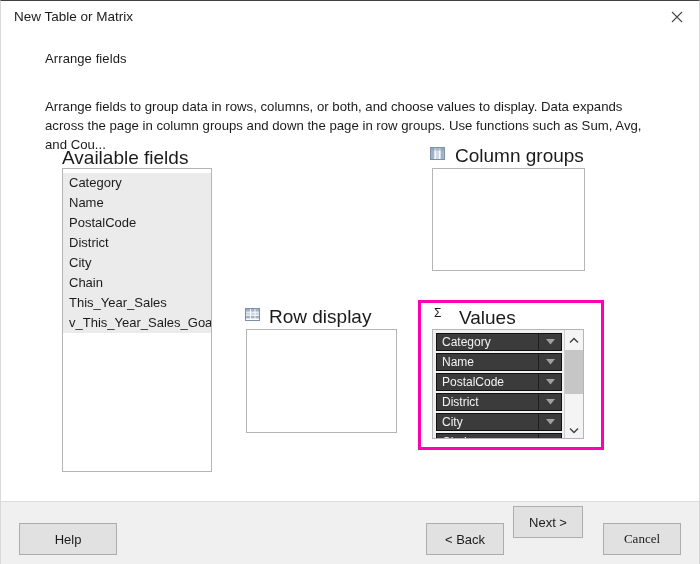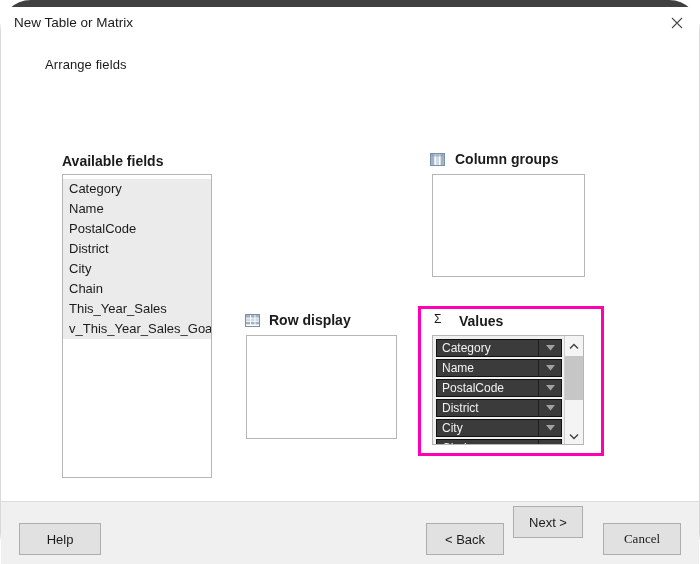--- a/index.html
+++ b/index.html
@@ -12,24 +12,23 @@
     background: #ffffff;
     font-family: "Liberation Sans", sans-serif;
     overflow: hidden;
   }
   .window {
     position: relative;
     width: 700px;
     height: 564px;
     background: #ffffff;
     border-left: 1px solid #d9d9d9;
-    border-top: 7px solid #404040;
+    border-top: 1px solid #404040;
     border-right: 1px solid #d9d9d9;
     box-sizing: border-box;
-    border-radius: 31px;
   }
 
   
   .titlebar {
     position: absolute;
     left: 0; top: 0;
     width: 698px;
     height: 34px;
     background: #ffffff;
   }
@@ -69,24 +68,23 @@
     top: 96px;
     width: 610px;
     font-size: 13.2px;
     line-height: 19px;
     color: #1b1b1b;
   }
 
   
   .section-label {
     position: absolute;
-    font-size: 14px;
+    font-size: 19px;
     color: #1b1b1b;
     white-space: nowrap;
-    font-weight: bold;
   }
   .section-icon {
     position: absolute;
     display: block;
   }
 
   
   .field-box {
     position: absolute;
     background: #ffffff;
@@ -253,21 +251,21 @@
     border: 1px solid #adadad;
     box-sizing: border-box;
     font-family: "Liberation Sans", sans-serif;
     font-size: 13px;
     color: #1b1b1b;
     cursor: pointer;
     display: flex;
     align-items: center;
     justify-content: center;
   }
-  #help-button   { left: 18px;  top: 21px; width: 82px; }
+  #help-button   { left: 18px;  top: 21px; width: 98px; }
   #back-button   { left: 425px; top: 21px; width: 78px; }
   #next-button   { left: 512px; top: 4px; width: 70px; }
   #cancel-button { left: 602px; top: 21px; width: 78px; font-family: Liberation Serif, serif; }
 </style>
 </head>
 <body>
 
 <div class="window">
 
   <div class="titlebar">
@@ -275,20 +273,21 @@
     <div class="close-btn">
       <span>
         <svg width="12" height="12" viewBox="0 0 12 12">
           <path d="M1 1 L11 11 M11 1 L1 11" stroke="#4a4a4a" stroke-width="1.1" fill="none"></path>
         </svg>
       </span>
     </div>
   </div>
 
   <div class="heading">Arrange fields</div>
+  <div class="description">Arrange fields to group data in rows, columns, or both, and choose values to display. Data expands across the page in column groups and down the page in row groups.  Use functions such as Sum, Avg, and Cou...</div>
 
   <div class="section-label" style="left:61px; top:146px;">Available fields</div>
   <div class="field-box" id="available-fields-box">
     <ul class="avail-list">
       <li class="avail-item">Category</li>
       <li class="avail-item">Name</li>
       <li class="avail-item">PostalCode</li>
       <li class="avail-item">District</li>
       <li class="avail-item">City</li>
       <li class="avail-item">Chain</li>

